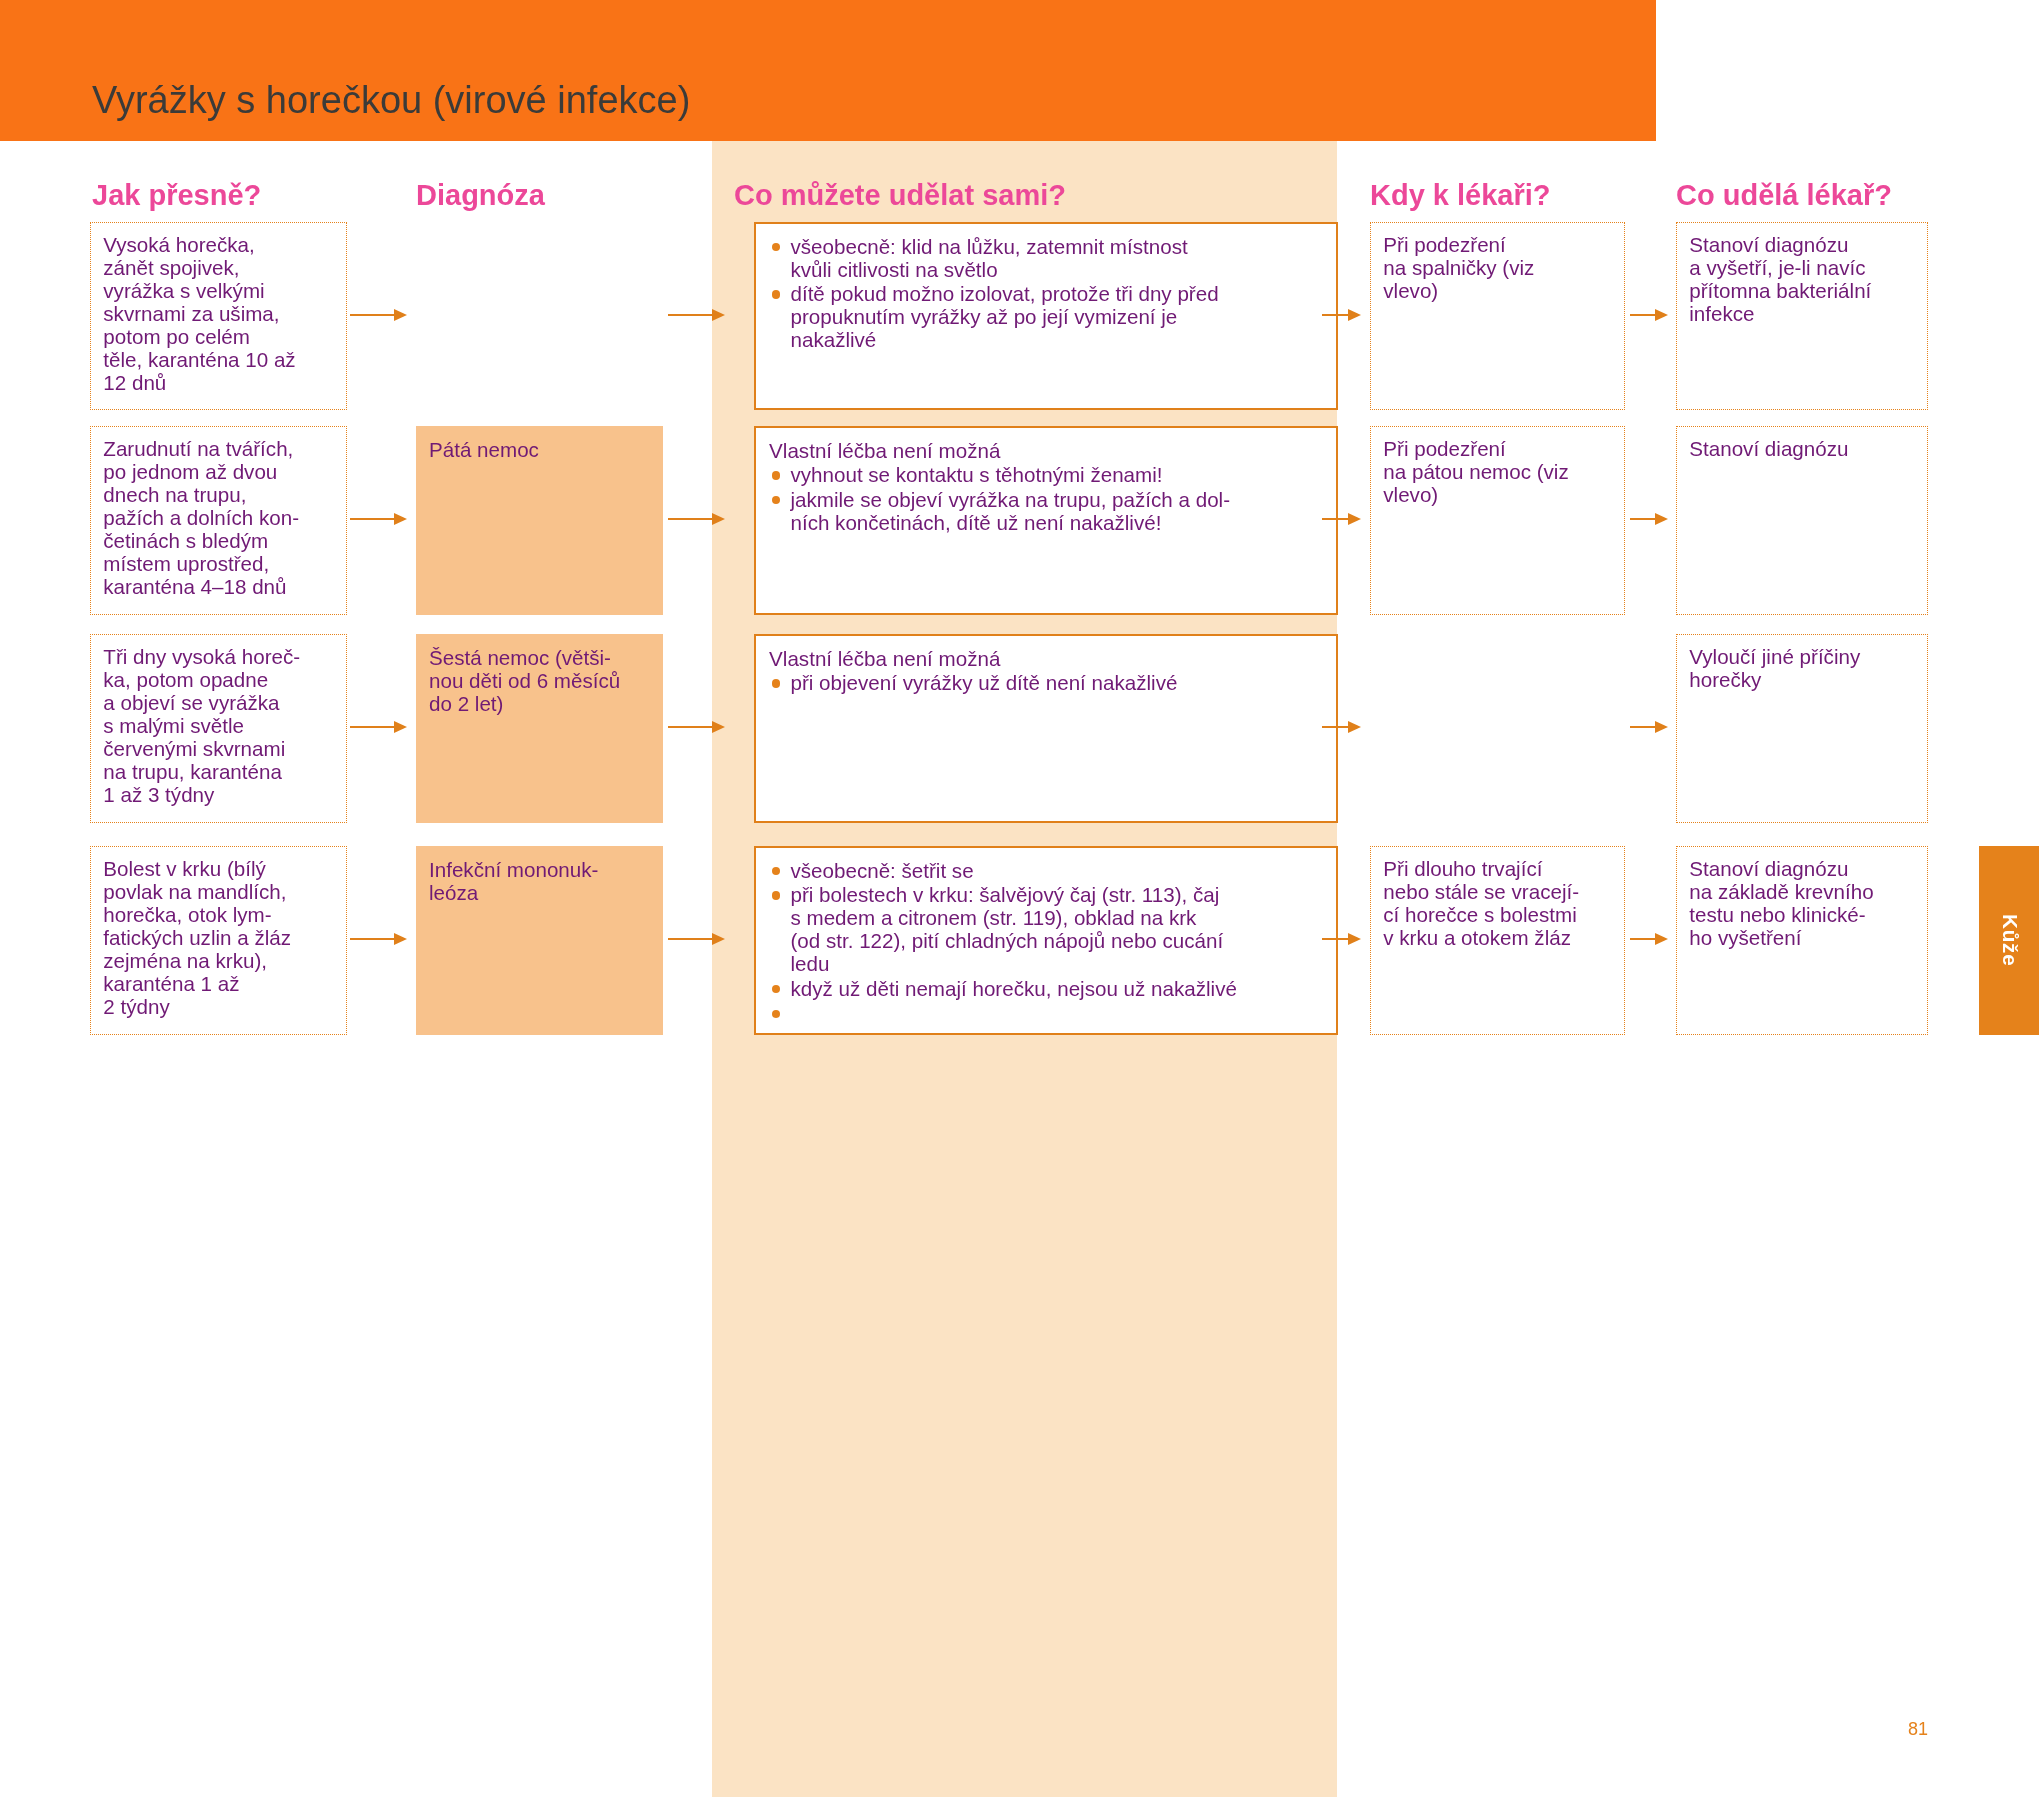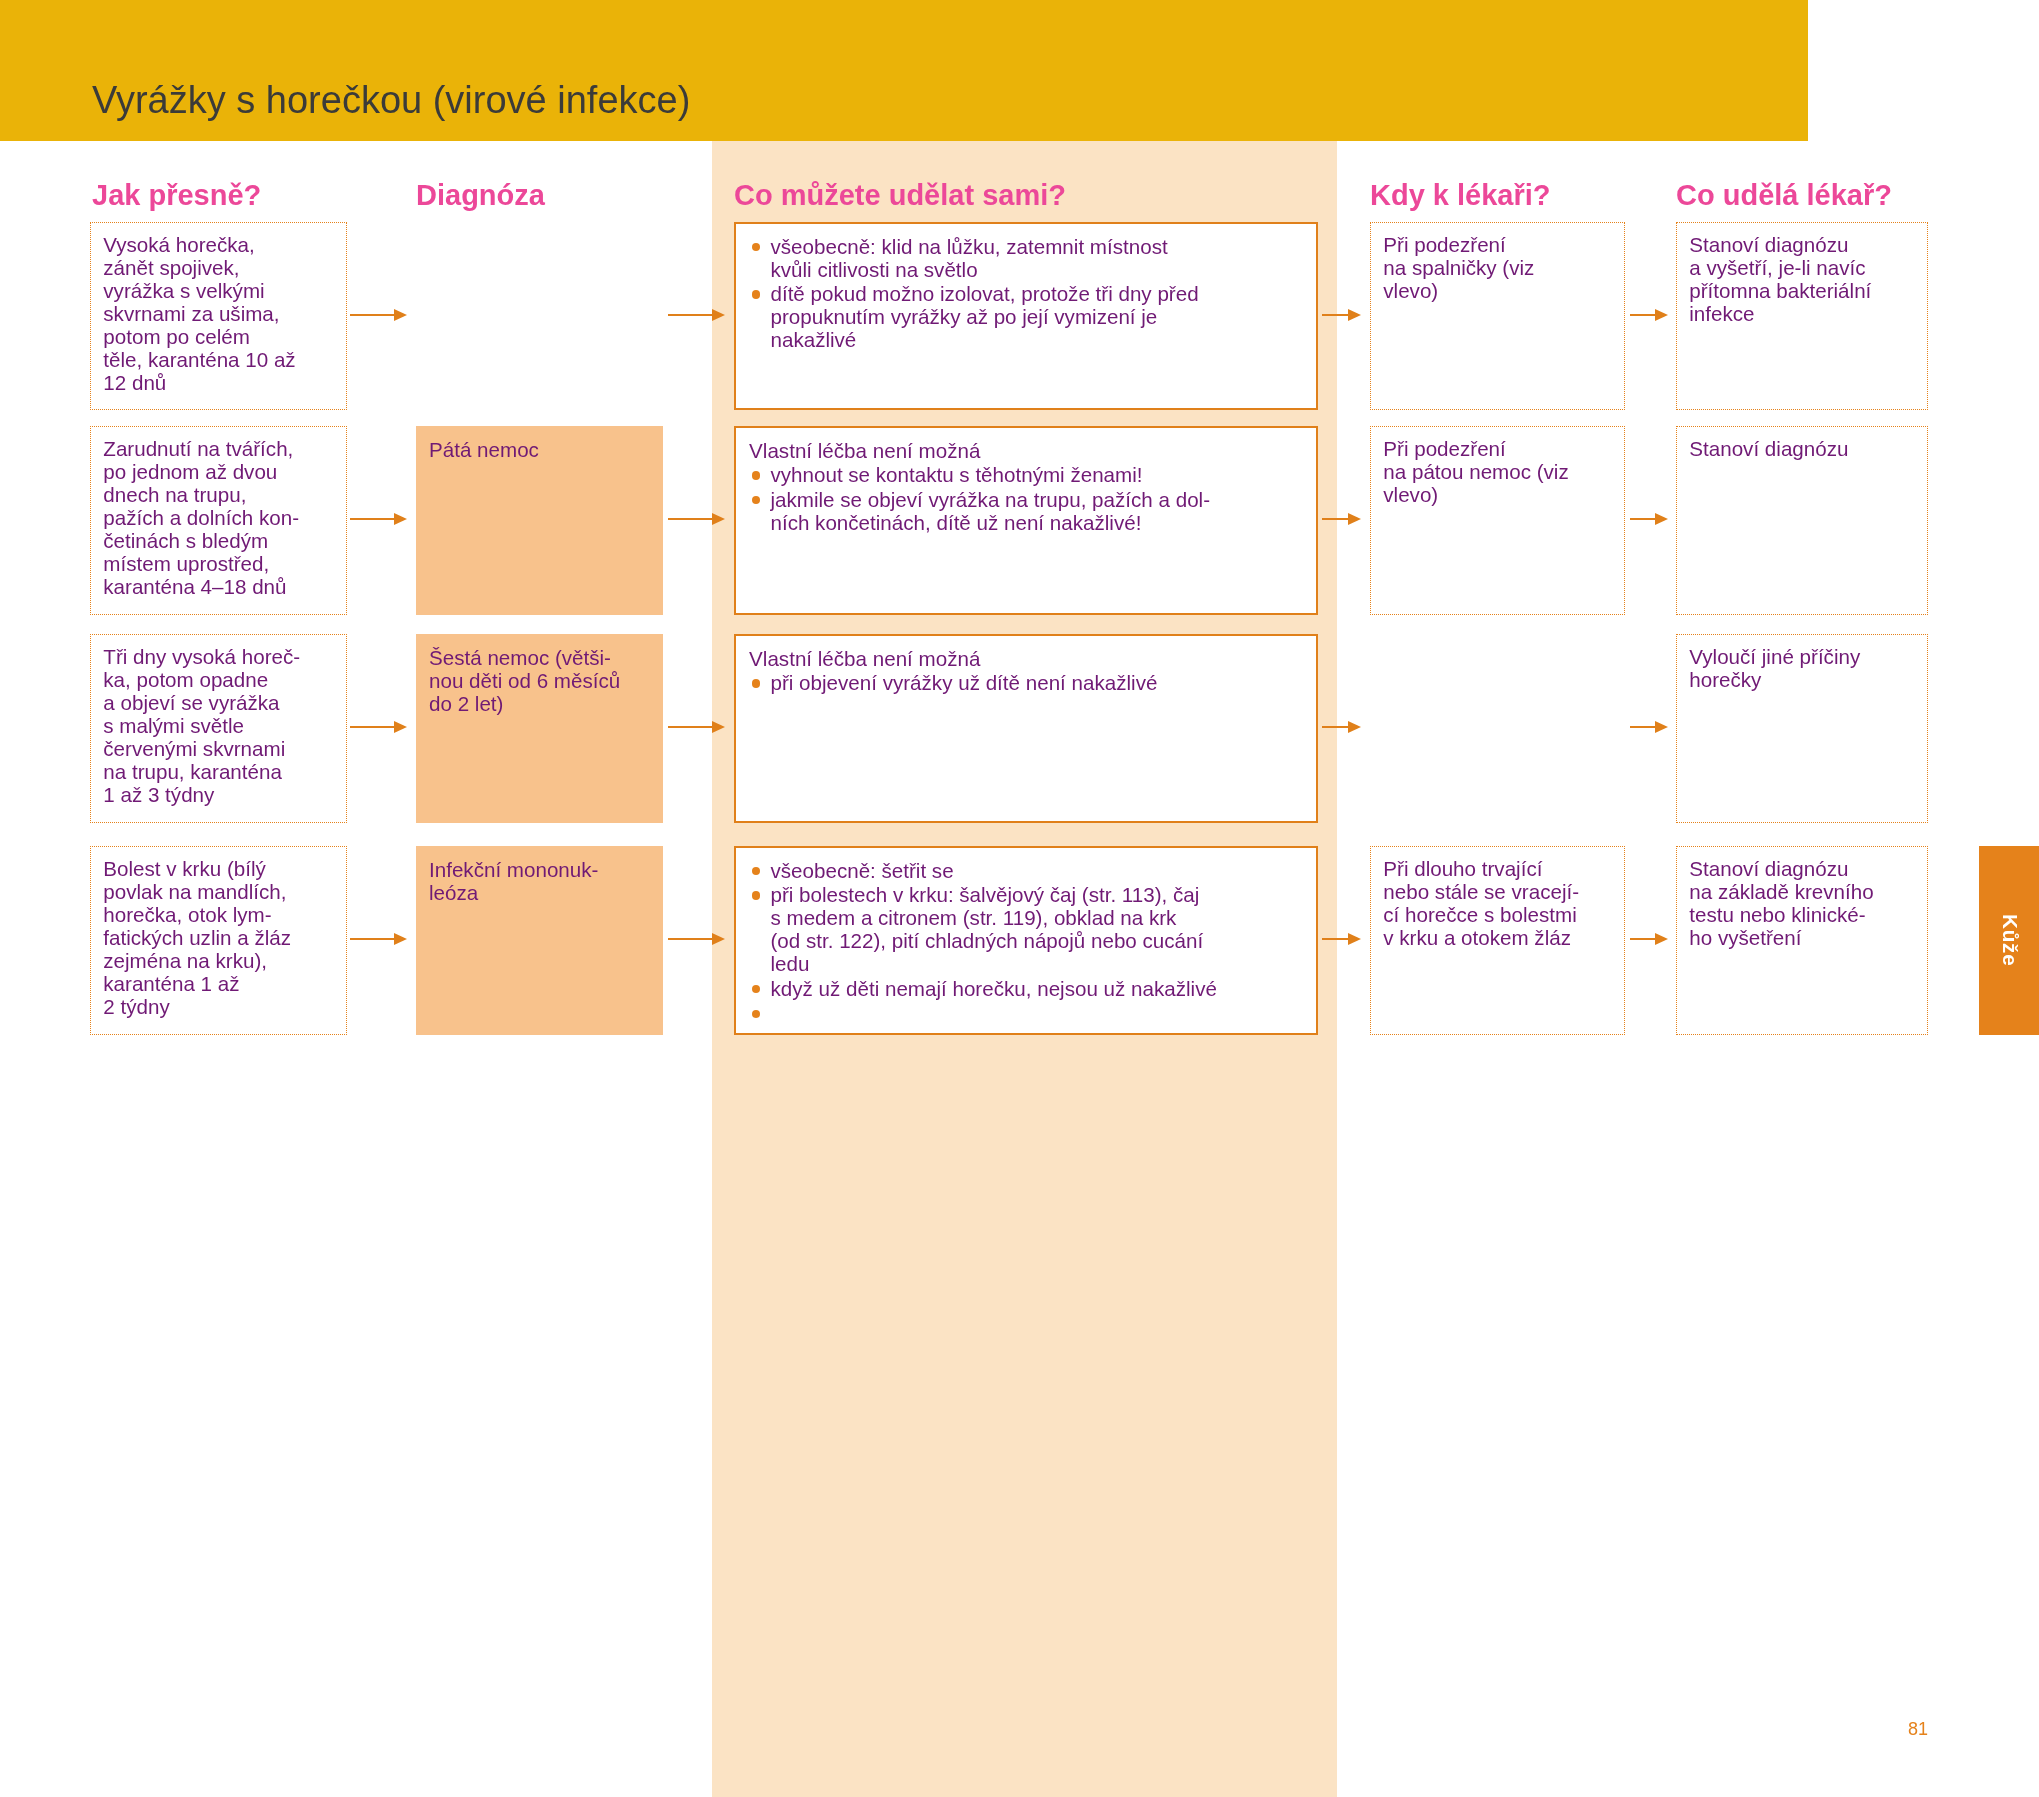--- a/index.html
+++ b/index.html
@@ -7,22 +7,22 @@
     position: relative;
     width: 2040px;
     height: 1797px;
     background: #ffffff;
     font-family: "Liberation Sans", "DejaVu Sans", sans-serif;
     color: #1c1c1a;
     overflow: hidden;
   }
   .banner {
     position: absolute; left: 0; top: 0;
-    width: 1808px; height: 141px;
-    background: #eab308;
+    width: 1656px; height: 141px;
+    background: #f97316;
   }
   .title {
     position: absolute; left: 92px; top: 79px;
     margin: 0; font-size: 38px; font-weight: 500; color: #3b3b39;
     white-space: nowrap;
   }
   .band {
     position: absolute; left: 712px; top: 141px;
     width: 625px; height: 1656px;
     background: #fbe3c4;
@@ -42,20 +42,21 @@
   .dotted {
     border: 1.6px dotted #e5821b; background: #ffffff;
     padding: 10px 12.3px; white-space: pre-line;
   }
   .diag {
     background: #f8c28c; padding: 11.5px 13px; white-space: pre-line;
   }
   .care {
     border: 2.5px solid #e0801a; background: #ffffff;
     padding: 9px 11.5px;
+    margin-left: 20px;
   }
   .c1 { left: 90px;  width: 257px; }
   .c2 { left: 416px;  width: 247px; }
   .c3 { left: 734px;  width: 584px; }
   .c4 { left: 1370px; width: 255px; }
   .c5 { left: 1676px; width: 252px; }
   .r0 { top: 222px;  height: 188px; }
   .r1 { top: 426px;  height: 189px; }
   .r2 { top: 634px;  height: 189px; }
   .r3 { top: 846px; height: 189px; }

